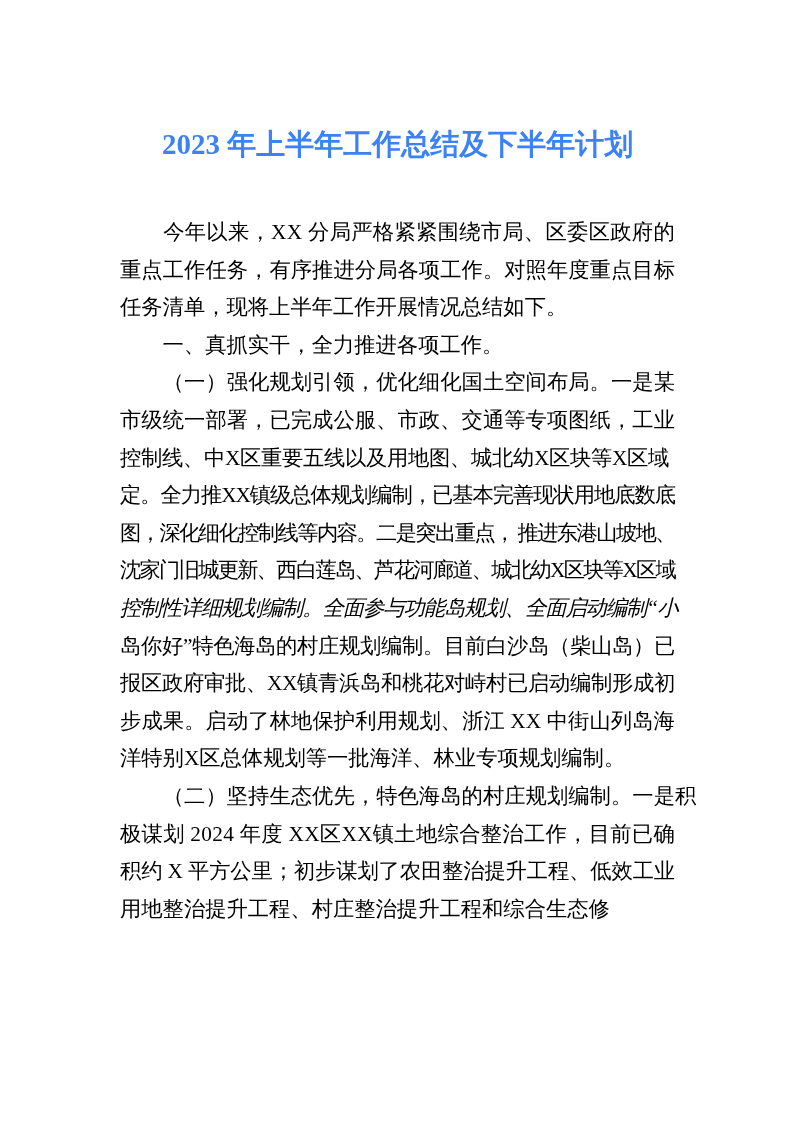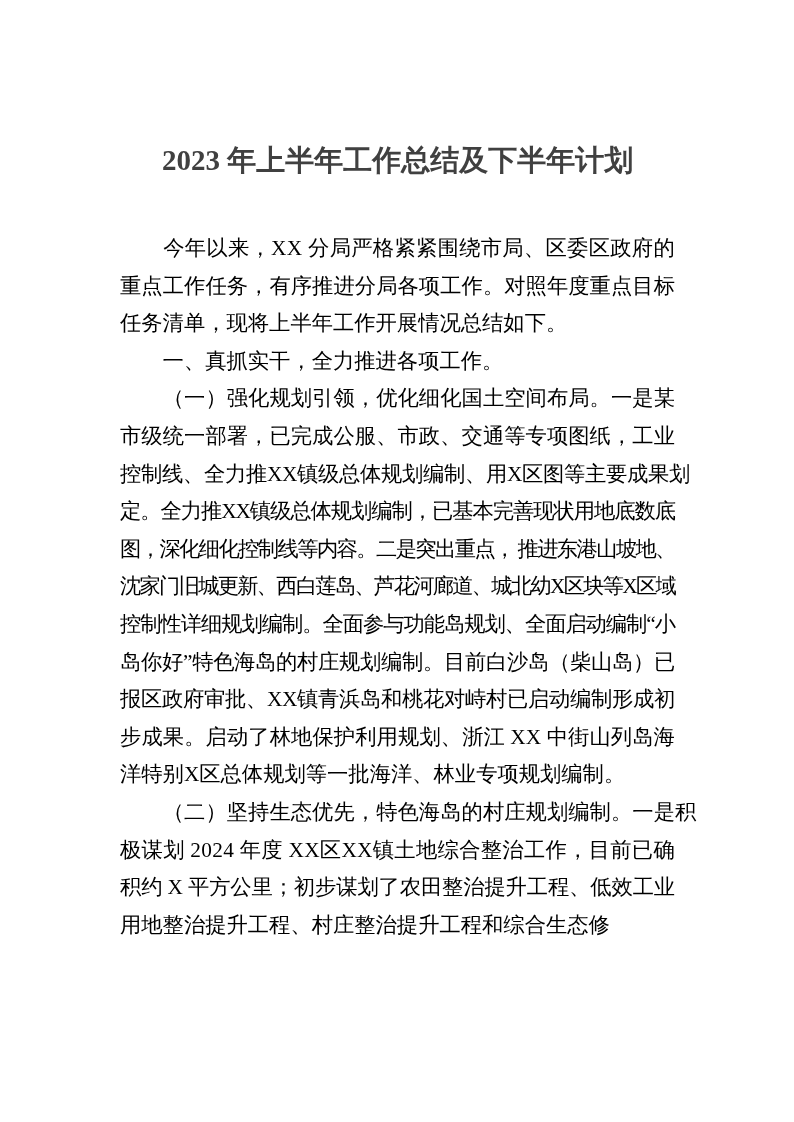--- a/index.html
+++ b/index.html
@@ -12,27 +12,27 @@
     width: 794px;
     height: 1122px;
     background: #ffffff;
     box-sizing: border-box;
     padding: 122px 119px 0 120px;
     overflow: hidden;
     font-family: "Liberation Serif", "DejaVu Serif", serif;
     color: #000000;
   }
   .title {
-    margin: 16px 0 47px 0;
+    margin: 0 0 47px 0;
     font-size: 29px;
     line-height: 45px;
     font-weight: bold;
     text-align: center;
     white-space: pre;
-    color: #404040;
+    color: #3b82f6;
   }
   .doc-body {
     width: 555px;
   }
   .line {
     height: 37.6px;
     line-height: 37.6px;
     font-size: 21.3px;
     white-space: pre;
     overflow: visible;
@@ -47,25 +47,25 @@
 
 <div class="page">
   <h1 class="title">2023 年上半年工作总结及下半年计划</h1>
   <div class="doc-body">
       <div class="line"><span class="line-text" style="letter-spacing: 0.288194px; text-align: right;">　　今年以来，XX 分局严格紧紧围绕市局、区委区政府的</span></div>
       <div class="line"><span class="line-text" style="letter-spacing: 0.0492788px;">重点工作任务，有序推进分局各项工作。对照年度重点目标</span></div>
       <div class="line"><span class="line-text">任务清单，现将上半年工作开展情况总结如下。</span></div>
       <div class="line"><span class="line-text">　　一、真抓实干，全力推进各项工作。</span></div>
       <div class="line"><span class="line-text" style="letter-spacing: 0.0492788px;">　　（一）强化规划引领，优化细化国土空间布局。一是某</span></div>
       <div class="line"><span class="line-text" style="letter-spacing: 0.0492788px;">市级统一部署，已完成公服、市政、交通等专项图纸，工业</span></div>
-      <div class="line"><span class="line-text" style="letter-spacing: -0.303241px;">控制线、全力推XX镇级总体规划编制、用X区图等主要成果划</span></div>
+      <div class="line"><span class="line-text" style="letter-spacing: -0.303241px;">控制线、中X区重要五线以及用地图、城北幼X区块等X区域</span></div>
       <div class="line"><span class="line-text" style="letter-spacing: -1.05301px;">定。全力推XX镇级总体规划编制，已基本完善现状用地底数底</span></div>
       <div class="line"><span class="line-text" style="letter-spacing: -1.6083px; text-align: right;">图，深化细化控制线等内容。二是突出重点， 推进东港山坡地、</span></div>
       <div class="line"><span class="line-text" style="letter-spacing: -1.75108px;">沈家门旧城更新、西白莲岛、芦花河廊道、城北幼X区块等X区域</span></div>
-      <div class="line"><span class="line-text" style="letter-spacing: -1.05246px;">控制性详细规划编制。全面参与功能岛规划、全面启动编制“小</span></div>
+      <div class="line"><span class="line-text" style="letter-spacing: -1.05246px; font-style: italic;">控制性详细规划编制。全面参与功能岛规划、全面启动编制“小</span></div>
       <div class="line"><span class="line-text" style="letter-spacing: -0.302662px;">岛你好”特色海岛的村庄规划编制。目前白沙岛（柴山岛）已</span></div>
       <div class="line"><span class="line-text" style="letter-spacing: -0.303241px;">报区政府审批、XX镇青浜岛和桃花对峙村已启动编制形成初</span></div>
       <div class="line"><span class="line-text" style="letter-spacing: 0.0876116px;">步成果。启动了林地保护利用规划、浙江 XX 中街山列岛海</span></div>
       <div class="line"><span class="line-text">洋特别X区总体规划等一批海洋、林业专项规划编制。</span></div>
       <div class="line"><span class="line-text" style="letter-spacing: 0.0492788px;">　　（二）坚持生态优先，特色海岛的村庄规划编制。一是积</span></div>
       <div class="line"><span class="line-text" style="letter-spacing: 0.289315px;">极谋划 2024 年度 XX区XX镇土地综合整治工作，目前已确</span></div>
       <div class="line"><span class="line-text" style="letter-spacing: -0.123326px;">积约 X 平方公里；初步谋划了农田整治提升工程、低效工业</span></div>
       <div class="line"><span class="line-text">用地整治提升工程、村庄整治提升工程和综合生态修</span></div>
     </div>
 </div>

